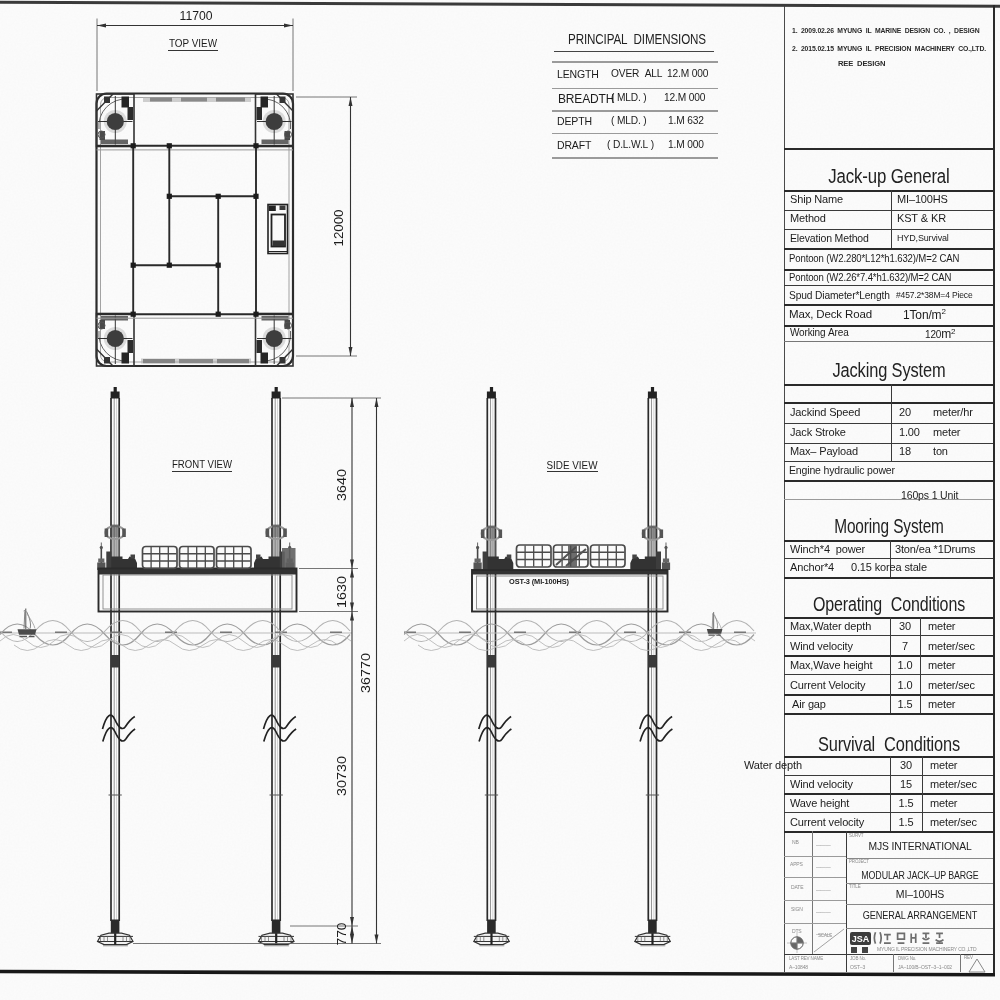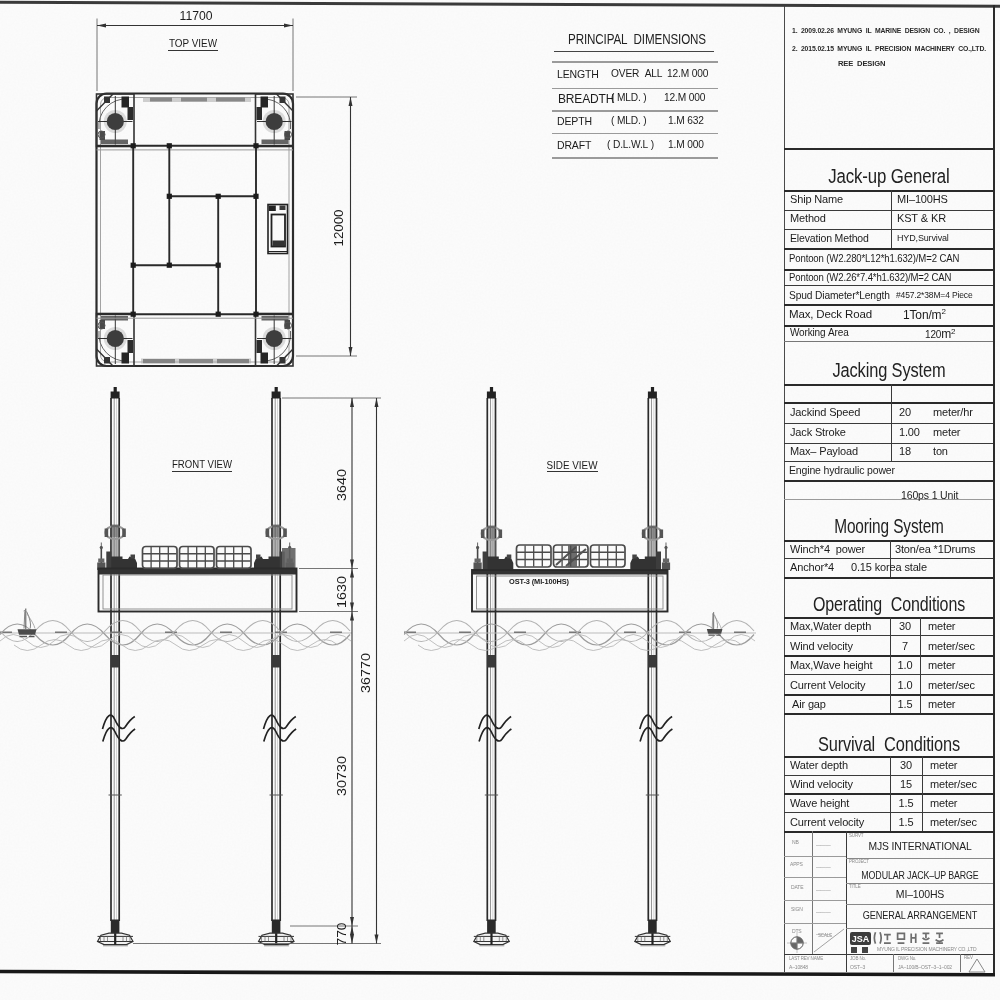--- a/index.html
+++ b/index.html
@@ -429,21 +429,21 @@
 
 <div style="position:absolute;left:0;top:0">
 <div class="tc" style="left:789px;top:735px;width:200px;font-size:19.5px;color:#222;transform:scaleX(.84)">Survival&nbsp; Conditions</div>
 <div class="h2" style="left:784px;top:755.5px;width:210px"></div>
 <div class="h" style="left:784px;top:774.5px;width:210px"></div>
 <div class="h2" style="left:784px;top:793px;width:210px"></div>
 <div class="h" style="left:784px;top:812px;width:210px"></div>
 <div class="h2" style="left:784px;top:831px;width:210px"></div>
 <div class="v" style="left:890px;top:755.5px;height:75.5px"></div>
 <div class="v" style="left:922px;top:755.5px;height:75.5px"></div>
-<div class="t" style="left:790px;top:760px;font-size:11px">Water&nbsp;depth</div>
+<div class="t" style="left:744px;top:760px;font-size:11px">Water&nbsp;depth</div>
 <div class="tc" style="left:890px;top:760px;width:32px;font-size:11px">30</div>
 <div class="t" style="left:930px;top:760px;font-size:11px">meter</div>
 <div class="t" style="left:790px;top:779px;font-size:11px">Wind&nbsp;velocity</div>
 <div class="tc" style="left:890px;top:779px;width:32px;font-size:11px">15</div>
 <div class="t" style="left:930px;top:779px;font-size:11px">meter/sec</div>
 <div class="t" style="left:790px;top:797.5px;font-size:11px">Wave&nbsp;height</div>
 <div class="tc" style="left:890px;top:797.5px;width:32px;font-size:11px">1.5</div>
 <div class="t" style="left:930px;top:797.5px;font-size:11px">meter</div>
 <div class="t" style="left:790px;top:816.5px;font-size:11px">Current&nbsp;velocity</div>
 <div class="tc" style="left:890px;top:816.5px;width:32px;font-size:11px">1.5</div>

